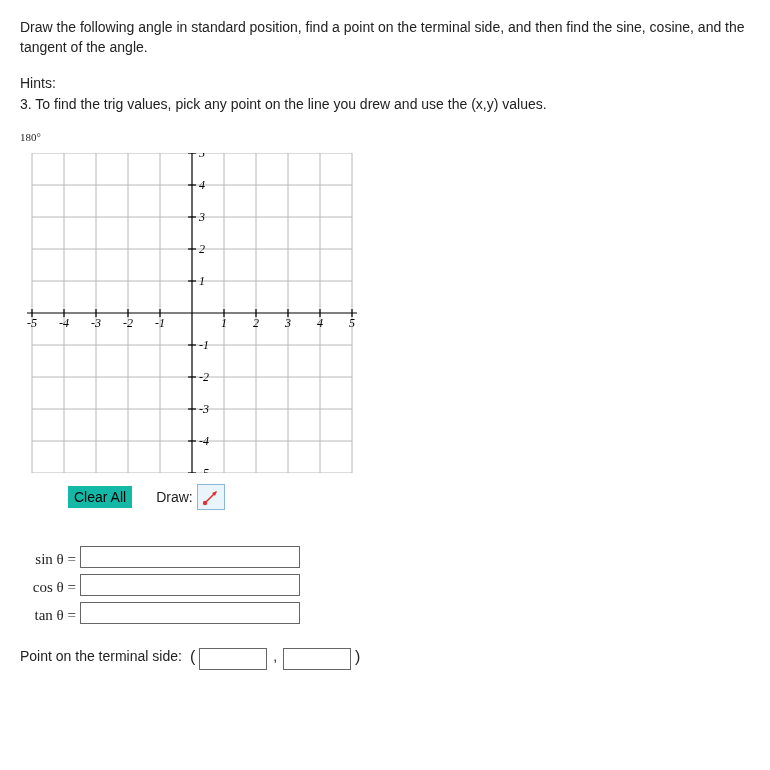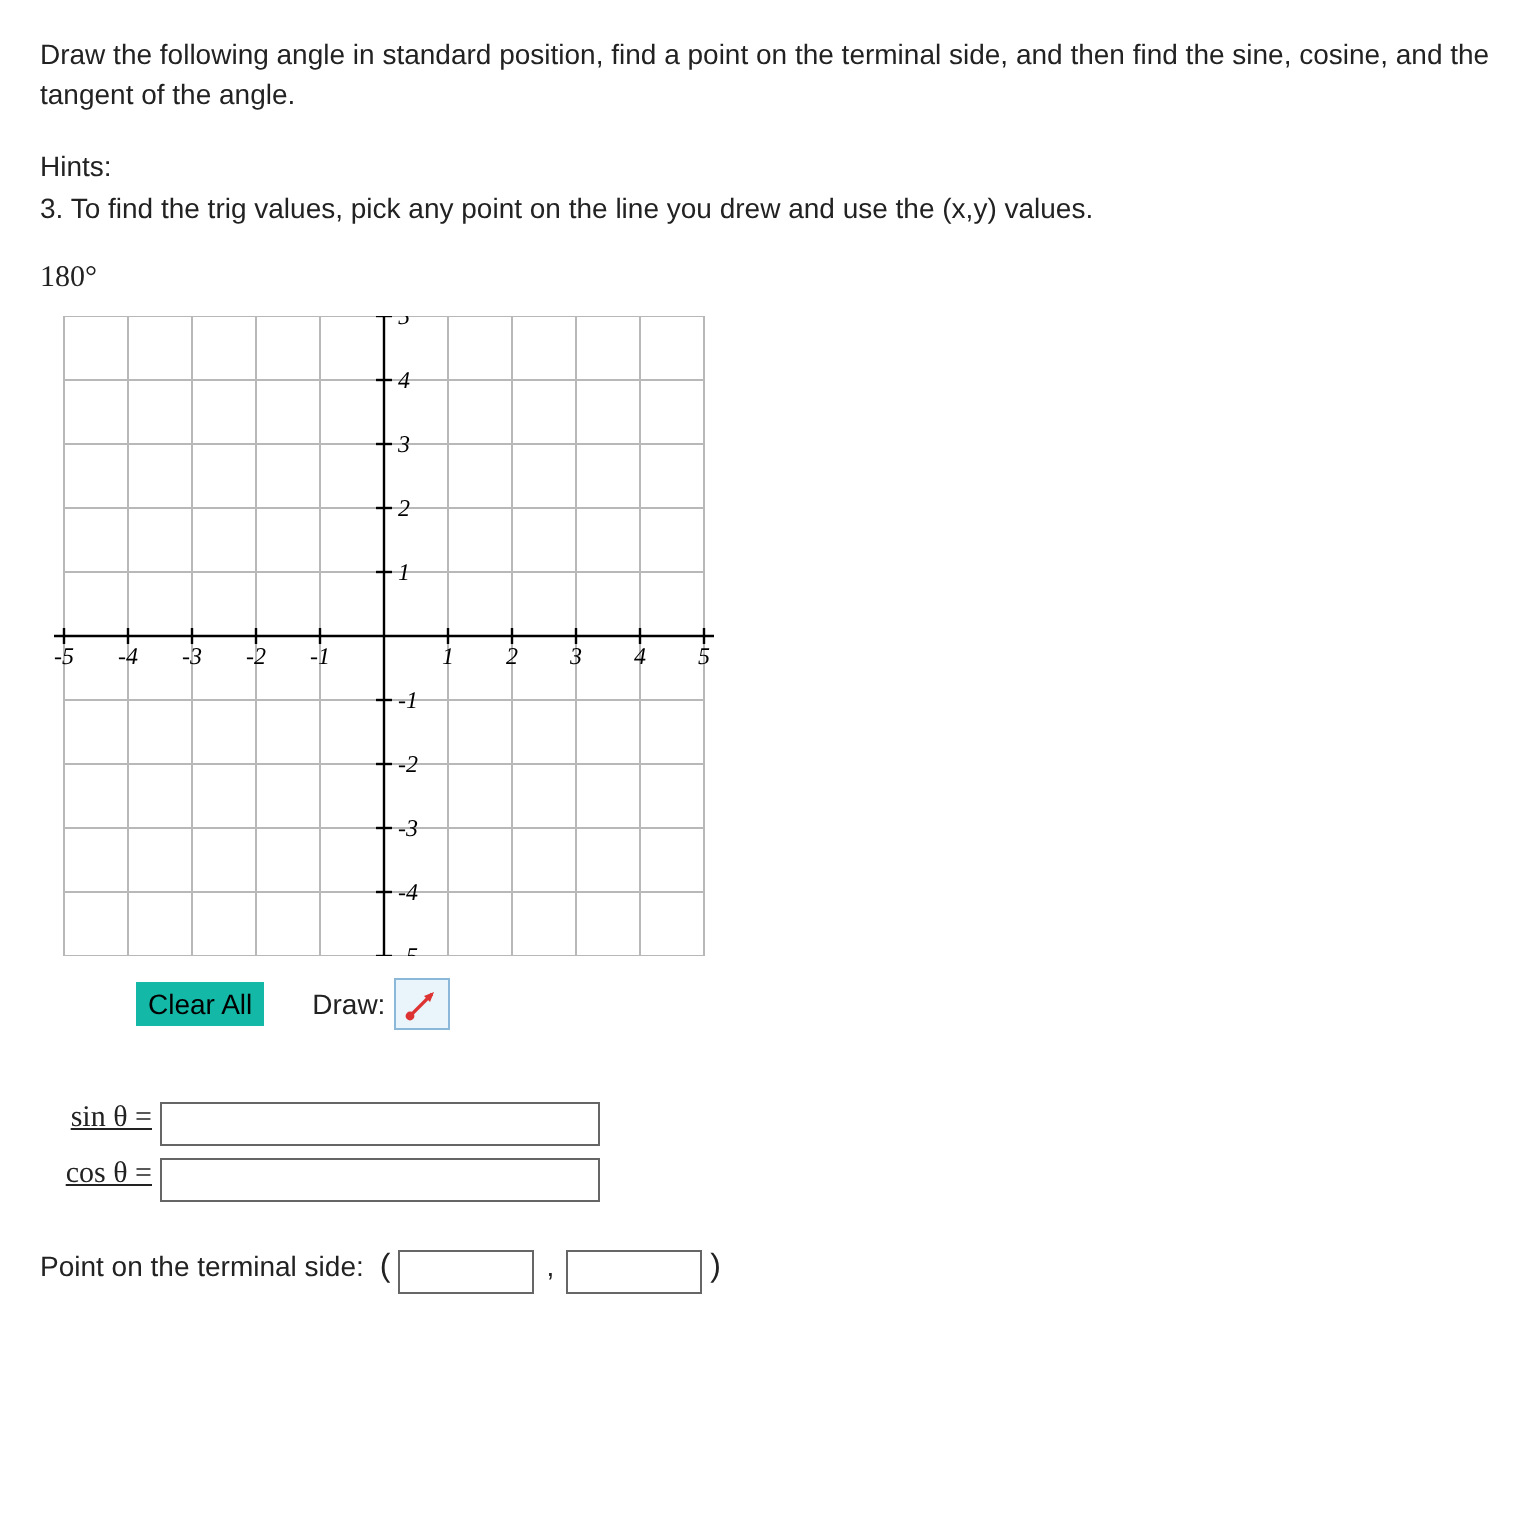--- a/index.html
+++ b/index.html
@@ -13,21 +13,21 @@
     .instruction {
       line-height: 1.4;
       margin-bottom: 16px;
     }
     .hints {
       margin-bottom: 16px;
       line-height: 1.5;
     }
     .angle {
       font-family: Georgia, serif;
-      font-size: 15px;
+      font-size: 11px;
       margin-bottom: 10px;
     }
     .graph-area {
       width: 360px;
       margin-bottom: 8px;
       margin-left: -8px;
     }
     .toolbar {
       margin-top: 6px;
       display: flex;
@@ -55,23 +55,22 @@
       cursor: pointer;
       display: inline-flex;
       align-items: center;
       justify-content: center;
     }
     .answers {
       margin-top: 36px;
     }
     .answer-row {
       display: flex;
-      align-items: flex-start;
+      align-items: flex-end;
       margin-bottom: 6px;
-      text-decoration: underline;
     }
     .answer-label {
       font-family: Georgia, serif;
       font-size: 15px;
       width: 60px;
       text-align: right;
       padding-right: 4px;
     }
     .answer-input {
       border: 1px solid #666;
@@ -213,20 +212,24 @@
 
 <div class="answers">
   <div class="answer-row">
     <span class="answer-label">sin θ =</span>
     <input class="answer-input" type="text" value="" style="">
   </div>
   <div class="answer-row">
     <span class="answer-label">cos θ =</span>
     <input class="answer-input" type="text" value="" style="">
   </div>
+  <div class="answer-row">
+    <span class="answer-label">tan θ =</span>
+    <input class="answer-input" type="text" value="" style="">
+  </div>
 </div>
 
 <div class="point-row">
   <span class="point-label">Point on the terminal side:</span>
   <span class="paren">(</span>
   <input class="point-input" type="text" value="" style="">
   <span class="comma">,</span>
   <input class="point-input" type="text" value="" style="">
   <span class="paren">)</span>
 </div>

